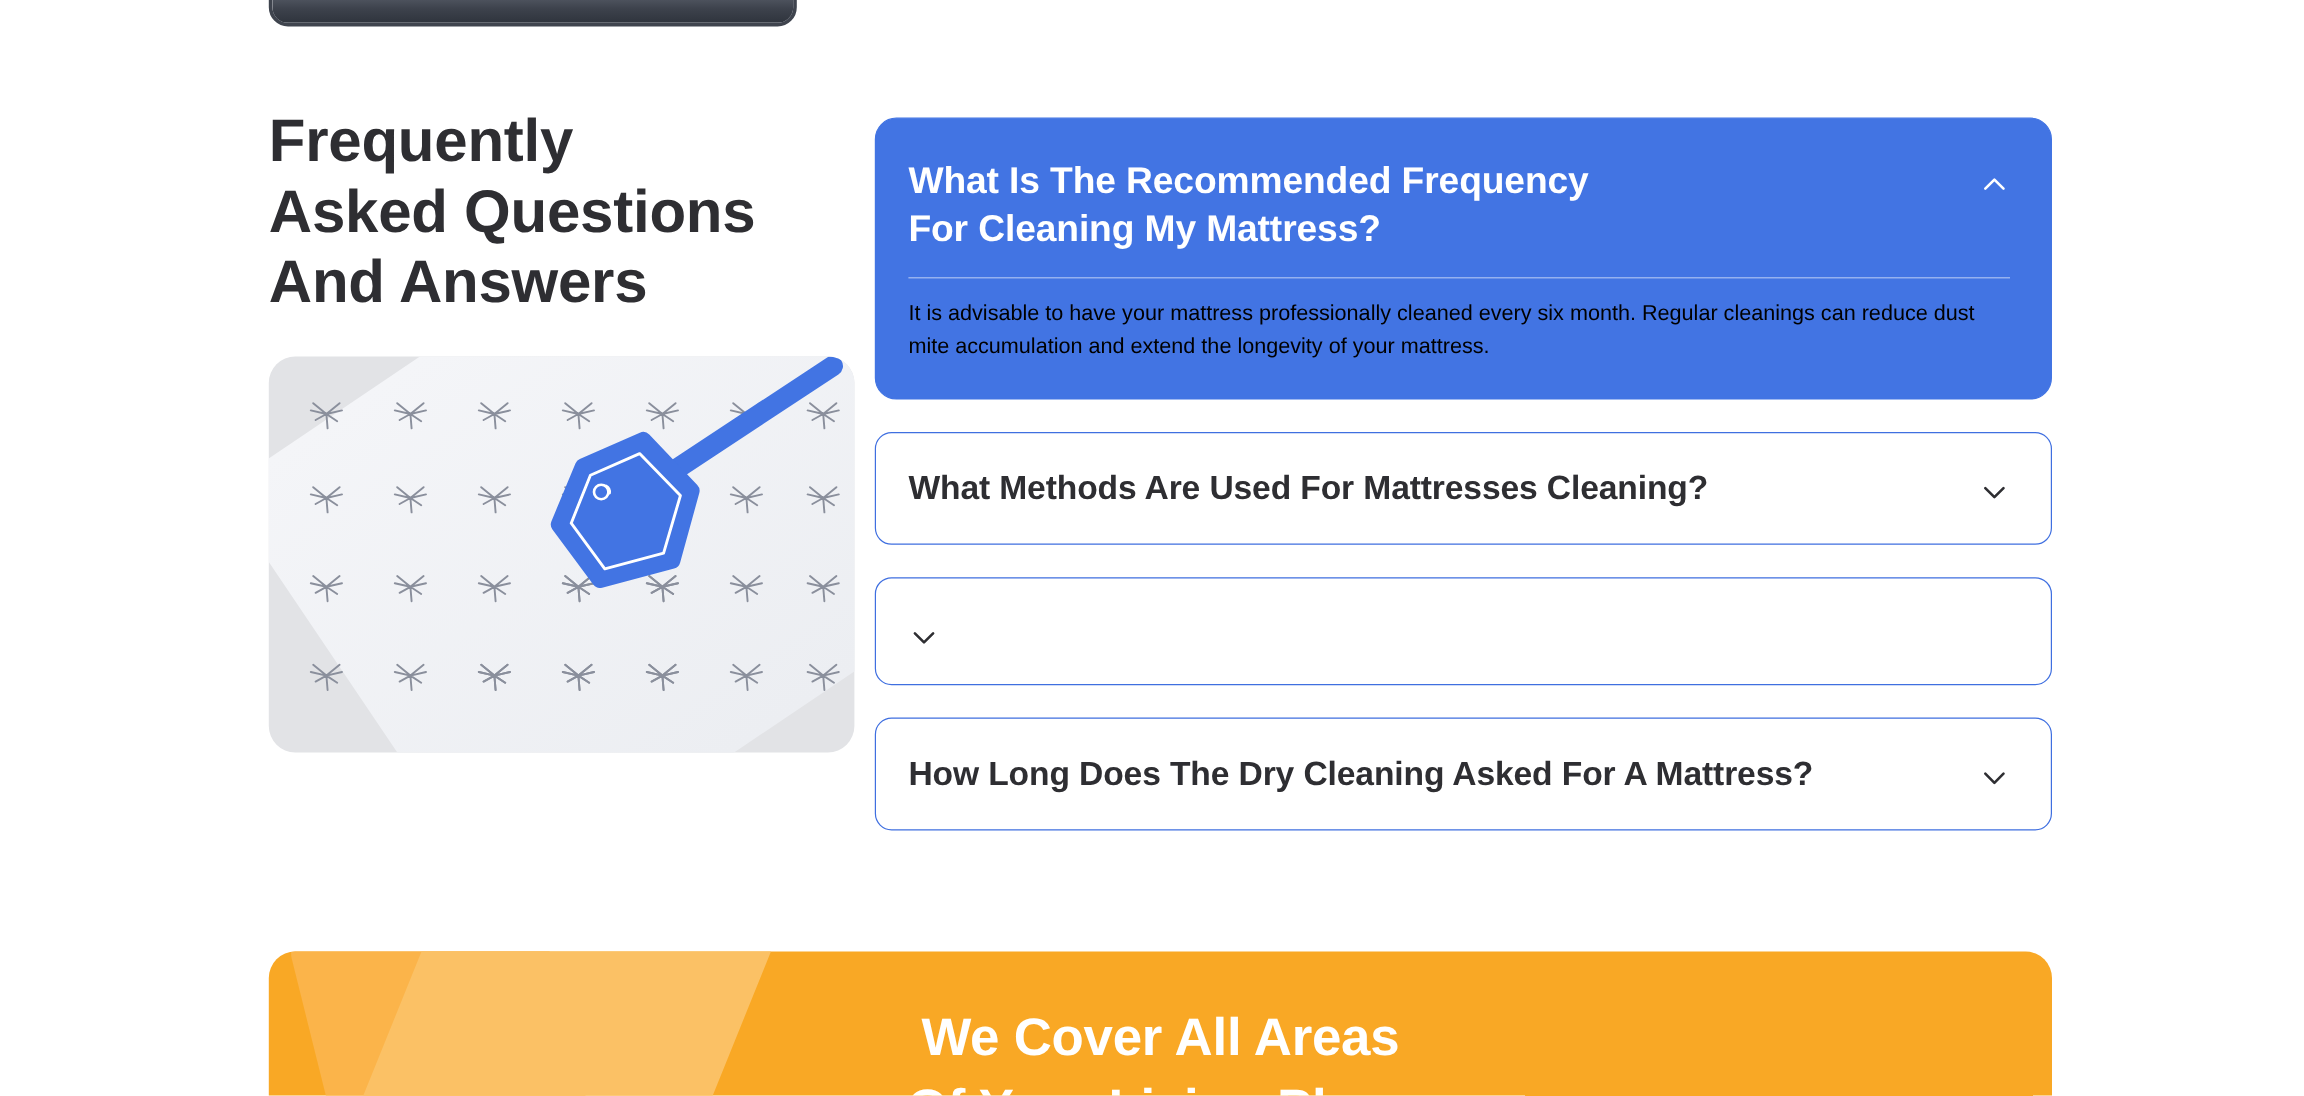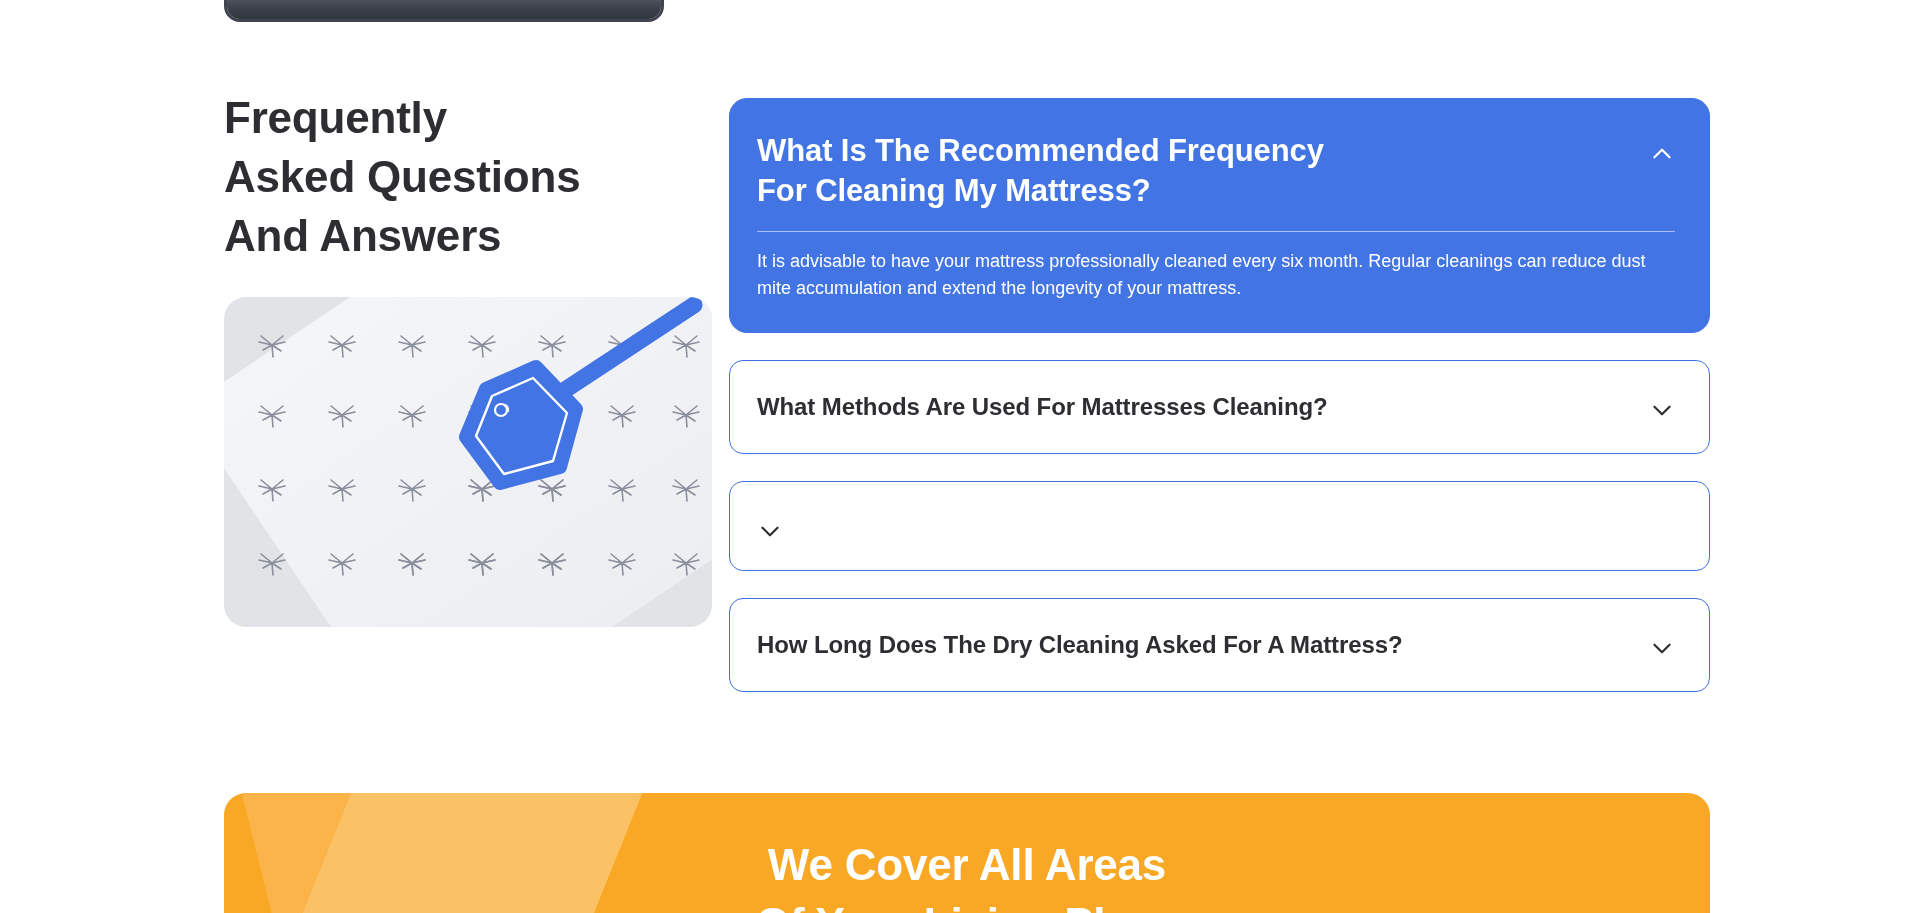--- a/index.html
+++ b/index.html
@@ -36,21 +36,21 @@
     opacity: .9;
   }
   .mattress-base {
     position: absolute; left: 0; bottom: 0; width: 440px; height: 26px;
     background: linear-gradient(180deg,#5b616c 0%, #3d424c 55%, #2f343d 100%);
   }
 
   
   .left-col { position: absolute; left: 224px; top: 88px; width: 500px; }
   .faq-heading {
-    font-size: 44px;
+    font-size: 50px;
     line-height: 59px;
     font-weight: 700;
     color: #2e2e32;
     letter-spacing: -0.2px;
     white-space: pre-line;
   }
 
   .illus {
     position: absolute; left: 224px; top: 297px;
     width: 488px; height: 330px;
@@ -89,42 +89,42 @@
   .acc-head {
     display: flex;
     align-items: flex-start;
     justify-content: space-between;
     padding: 26px 34px 26px 27px;
     cursor: pointer;
   }
   .acc-item.open .acc-head { padding: 32px 34px 14px 27px; }
 
   .acc-q {
-    font-size: 24px;
+    font-size: 28px;
     line-height: 40px;
     font-weight: 700;
     color: #2e2e32;
     letter-spacing: -0.1px;
     white-space: pre-line;
   }
   .acc-item.open .acc-q { color: #ffffff; font-size: 31px; line-height: 40px; }
 
   .chev { width: 26px; height: 26px; flex: 0 0 26px; margin-top: 10px; }
   .chev svg { display: block; width: 26px; height: 26px; }
 
   .acc-divider {
     height: 1px;
     background: rgba(255,255,255,.55);
     margin: 6px 34px 0 27px;
   }
   .acc-body {
     padding: 16px 62px 26px 27px;
     font-size: 18px;
     line-height: 27px;
-    color: #ffffff;
+    color: #000000;
     font-weight: 400;
   }
 
   
   .banner {
     position: absolute; left: 224px; top: 793px;
     width: 1486px; height: 200px;
     background: #f9a825;
     border-radius: 22px;
     overflow: hidden;

